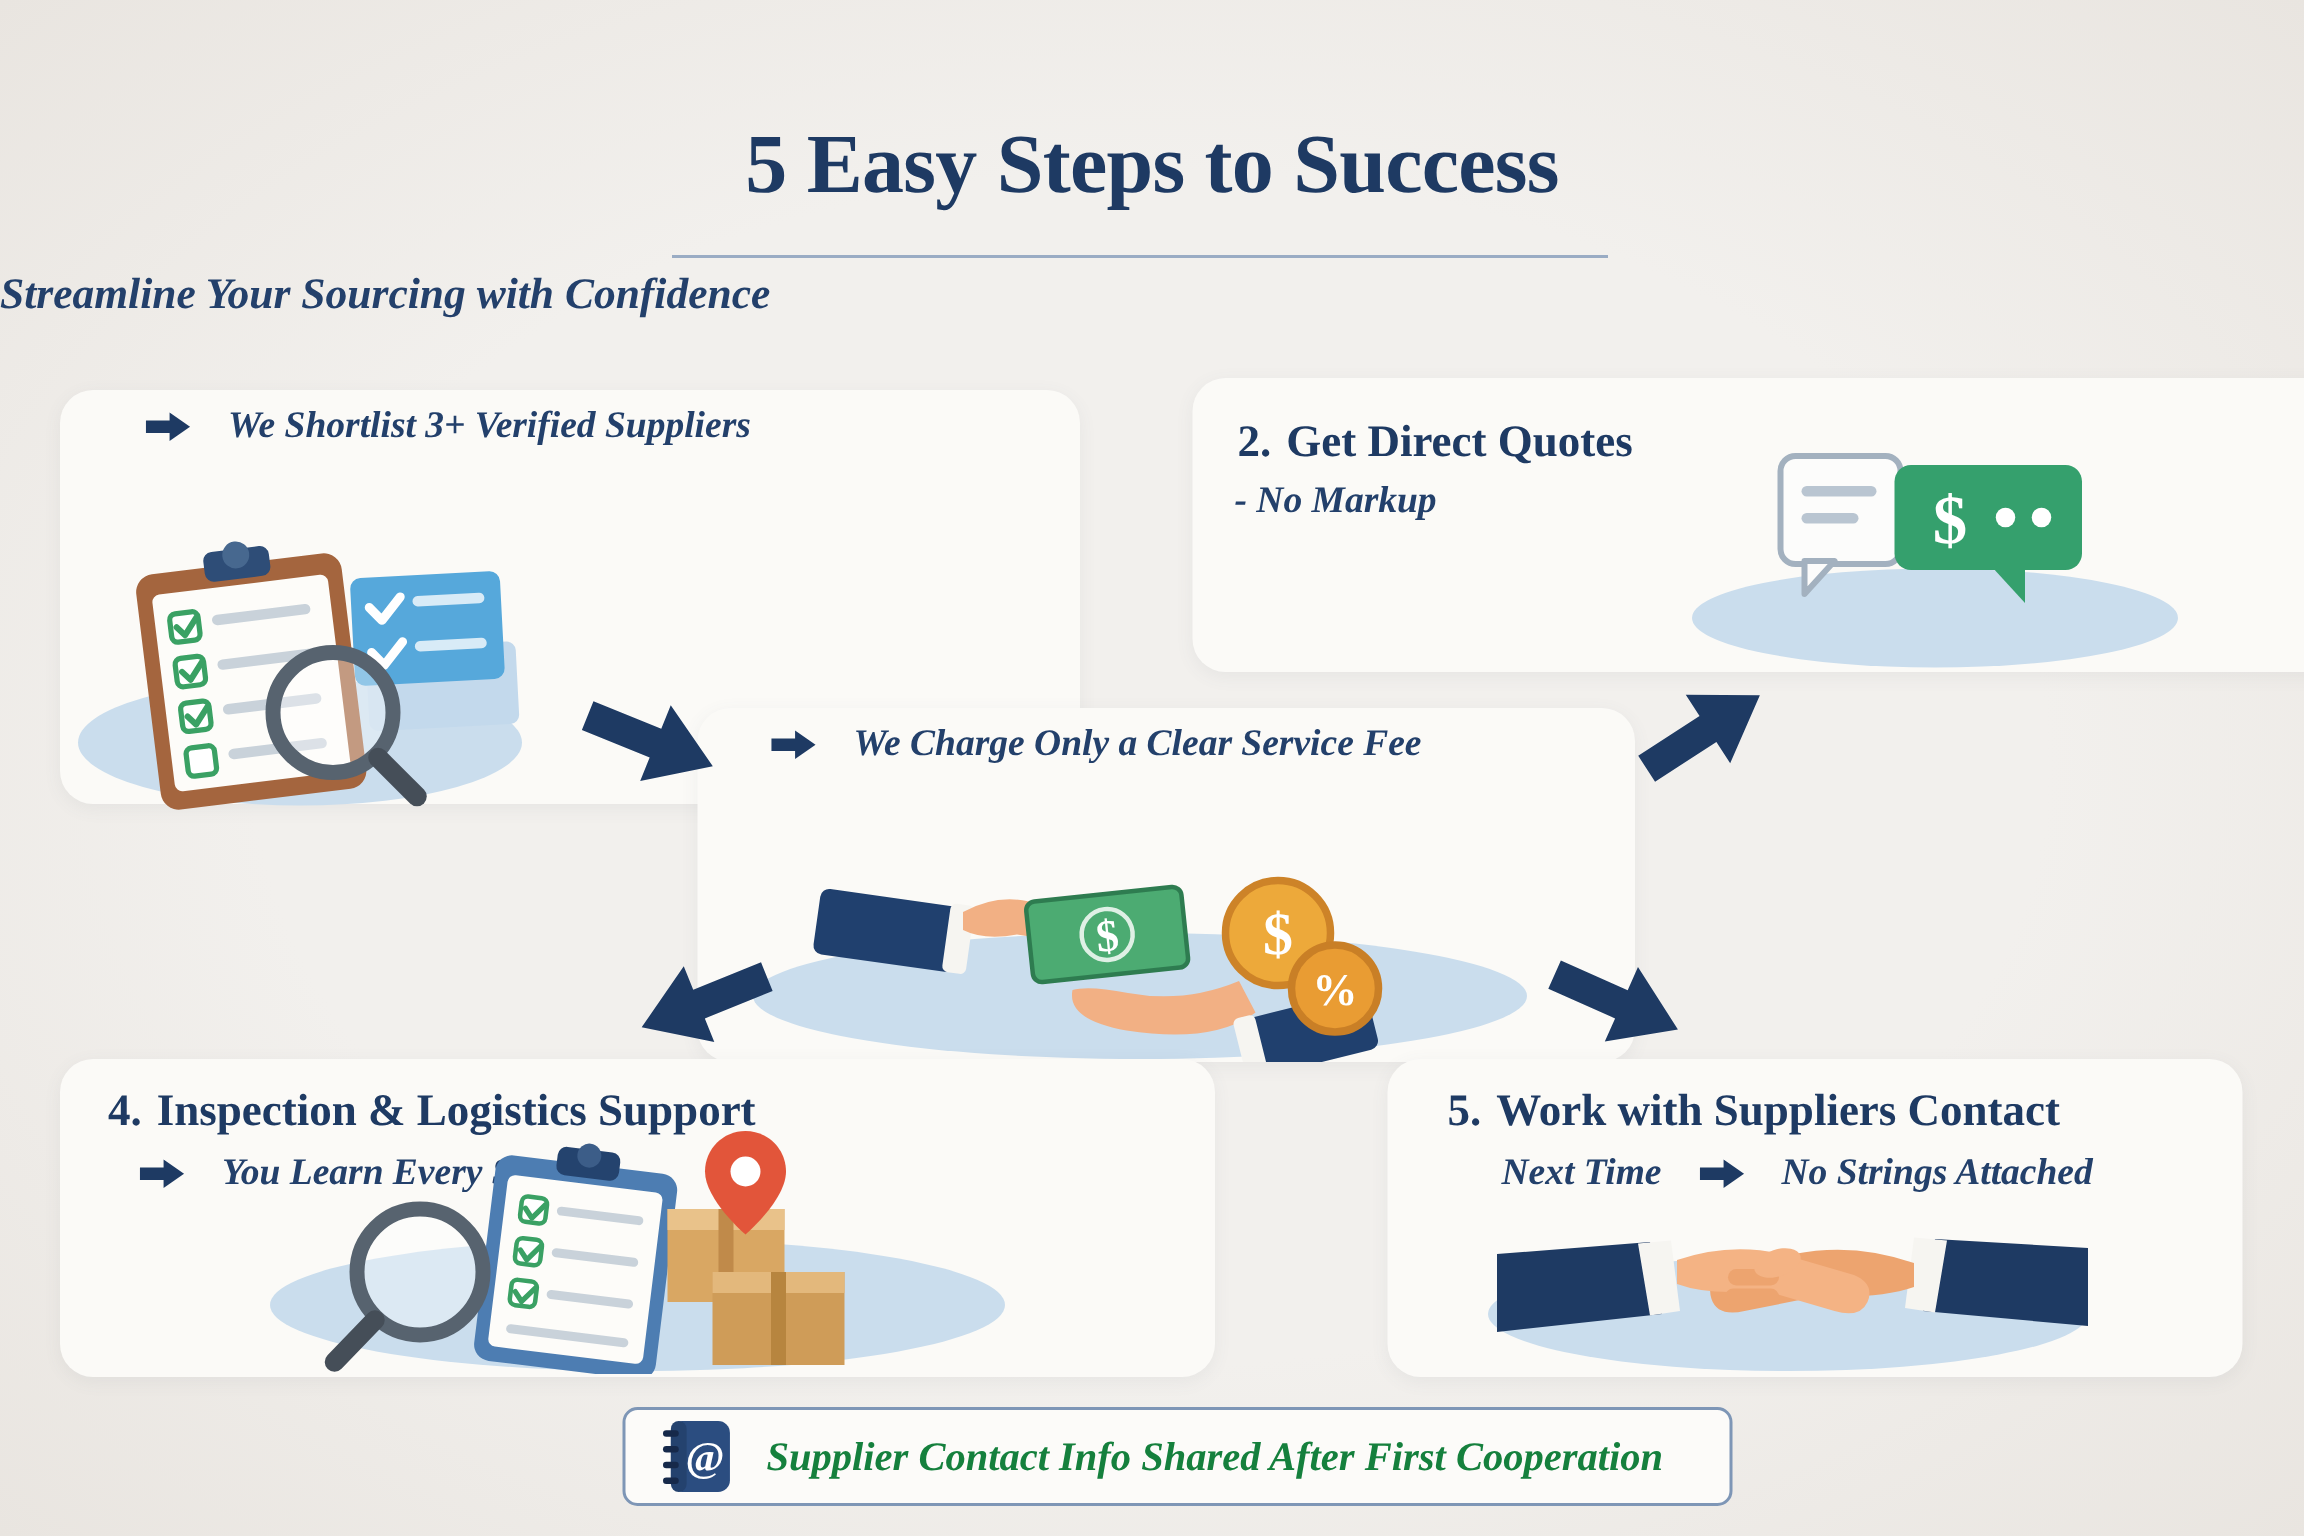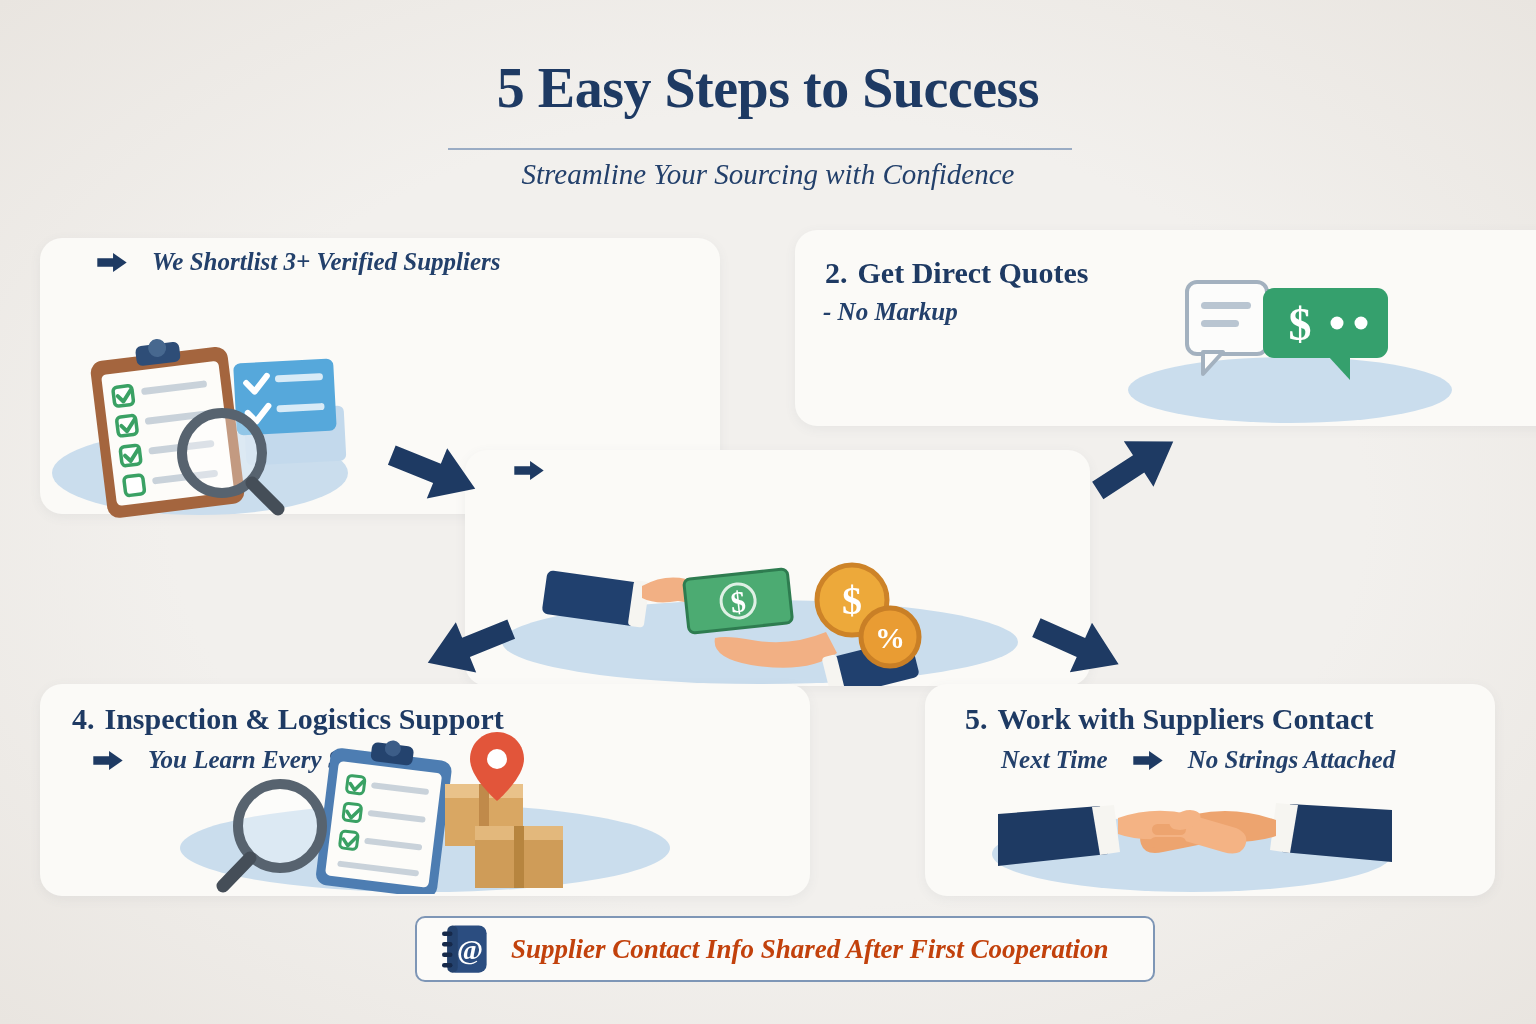--- a/index.html
+++ b/index.html
@@ -2,35 +2,35 @@
 <html><head>
 <meta charset="utf-8">
 <style>
   * { margin:0; padding:0; box-sizing:border-box; }
   html,body { width:1536px; height:1024px; }
   body {
     font-family:"Liberation Serif", serif;
     background: radial-gradient(ellipse at center, #f2f0ed 55%, #e9e5e0 100%);
     position:relative; overflow:hidden;
   }
-  .stage { position:absolute; inset:0; }
+  .stage { position:absolute; inset:0;margin-top:22px; }
 
   
   .title {
     position:absolute; top:56px; left:0; width:100%;
     text-align:center; font-size:56px; font-weight:bold;
     color:#1e3a63; letter-spacing:-0.5px;
   }
   .title-rule {
     position:absolute; top:148px; left:448px; width:624px; height:2px;
     background:#9aacc4;
   }
   .subtitle {
     position:absolute; top:158px; left:0; width:100%;
-    text-align:center; font-style:italic; font-weight:normal;
+    font-style:italic; font-weight:bold;
     font-size:29px; color:#23406b;
   }
 
   
   .card {
     position:absolute; background:#fbfaf7; border-radius:22px;
     box-shadow:0 3px 12px rgba(90,100,120,0.07);
   }
   .card1 { left:40px;  top:238px; width:680px; height:276px; }
   .card2 { left:795px; top:230px; width:791px; height:196px; }
@@ -77,21 +77,21 @@
   .arrowD { left:1030px; top:616px; transform:rotate(24deg); }
 
   
   .footer-banner {
     position:absolute; left:415px; top:916px; width:740px; height:66px;
     background:#fcfbf9; border:2px solid #7e96b6; border-radius:10px;
     display:flex; align-items:center; gap:20px; padding-left:18px;
   }
   .footer-icon { width:56px; height:56px; flex:none; }
   .footer-text {
-    font-style:italic; font-weight:bold; font-size:27px; color:#c2410c;
+    font-style:italic; font-weight:bold; font-size:27px; color:#15803d;
     white-space:nowrap;
   }
 </style>
 </head>
 <body>
 
 <div class="stage">
 
   <div class="title">5 Easy Steps to Success</div>
   <div class="title-rule"></div>
@@ -159,20 +159,21 @@
         <circle cx="246" cy="53" r="6.5" fill="#fff"></circle>
       </g>
     </svg>
   </div>
 
   <div class="card card3">
     <div class="step-sub">
       <svg class="sub-arrow" viewBox="0 0 30 20">
           <path d="M1 6h15V1l13 9-13 9v-5H1z" fill="#1e3a63"></path>
         </svg>
+      <span>We Charge Only a Clear Service Fee</span>
     </div>
     <svg class="illus illus3" viewBox="0 0 550 124">
       <ellipse cx="270" cy="80" rx="258" ry="42" fill="#cadded"></ellipse>
       <g transform="rotate(8 100 30)">
         <rect x="55" y="14" width="95" height="44" rx="6" fill="#20406e"></rect>
         <rect x="142" y="12" width="16" height="46" rx="4" fill="#f6f5f1"></rect>
       </g>
       <path d="M152 24q22-12 44-7l30 7q11 3 9 12q-2 10-15 8l-32-5q-22 4-36-3z" fill="#f2b084"></path>
       <g transform="rotate(-6 248 38)">
         <rect x="196" y="12" width="104" height="54" rx="6" fill="#4cab72" stroke="#2e7c50" stroke-width="3"></rect>

